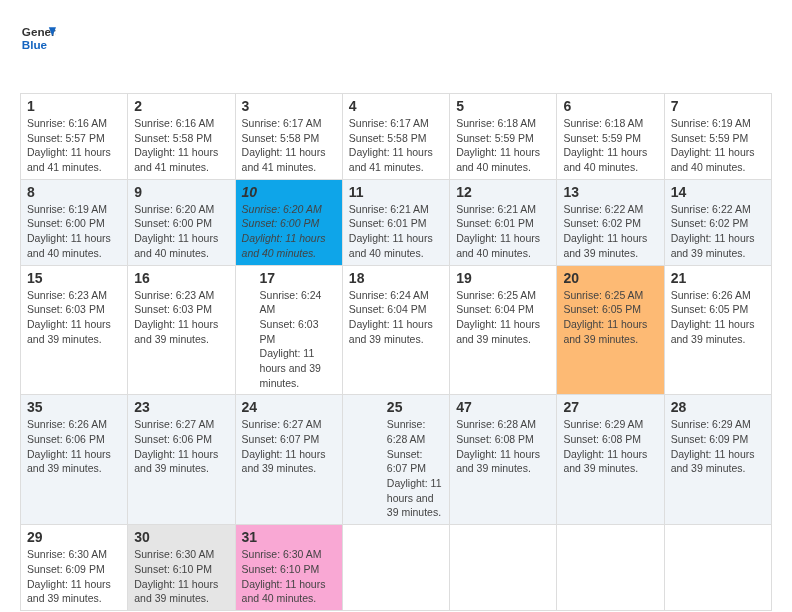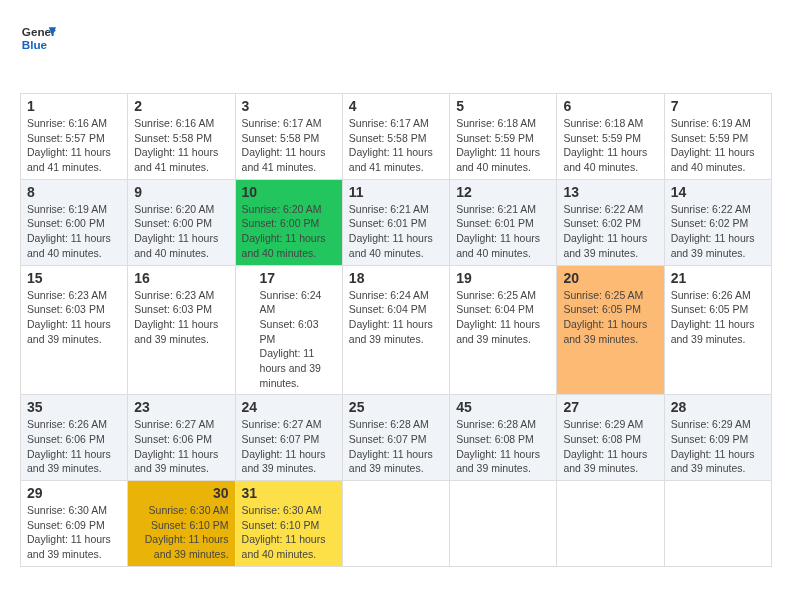--- a/index.html
+++ b/index.html
@@ -173,21 +173,21 @@
         </div>
       </td>
         <td class="day-cell" style="background-color: rgb(240, 244, 248);">
         <div class="day-num">9</div>
         <div class="day-info">
           Sunrise: 6:20 AM<br>
           Sunset: 6:00 PM<br>
           Daylight: 11 hours and 40 minutes.
         </div>
       </td>
-        <td class="day-cell" style="background-color: #22c55e;">
+        <td class="day-cell" style="background-color: #0ea5e9; font-style: italic;">
         <div class="day-num">10</div>
         <div class="day-info">
           Sunrise: 6:20 AM<br>
           Sunset: 6:00 PM<br>
           Daylight: 11 hours and 40 minutes.
         </div>
       </td>
         <td class="day-cell" style="background-color: rgb(240, 244, 248);">
         <div class="day-num">11</div>
         <div class="day-info">
@@ -297,30 +297,30 @@
         </div>
       </td>
         <td class="day-cell" style="background-color: rgb(240, 244, 248);">
         <div class="day-num">24</div>
         <div class="day-info">
           Sunrise: 6:27 AM<br>
           Sunset: 6:07 PM<br>
           Daylight: 11 hours and 39 minutes.
         </div>
       </td>
-        <td class="day-cell" style="background-color: rgb(240, 244, 248);">
+        <td class="day-cell" style="background-color: rgb(240, 244, 248); padding-left: 44px;">
         <div class="day-num">25</div>
         <div class="day-info">
           Sunrise: 6:28 AM<br>
           Sunset: 6:07 PM<br>
           Daylight: 11 hours and 39 minutes.
         </div>
       </td>
         <td class="day-cell" style="background-color: rgb(240, 244, 248);">
-        <div class="day-num">45</div>
+        <div class="day-num">47</div>
         <div class="day-info">
           Sunrise: 6:28 AM<br>
           Sunset: 6:08 PM<br>
           Daylight: 11 hours and 39 minutes.
         </div>
       </td>
         <td class="day-cell" style="background-color: rgb(240, 244, 248); margin-left: 27px;">
         <div class="day-num">27</div>
         <div class="day-info">
           Sunrise: 6:29 AM<br>
@@ -339,29 +339,29 @@
       </tr>
       <tr>
         <td class="day-cell" style="background-color: rgb(255, 255, 255);">
         <div class="day-num">29</div>
         <div class="day-info">
           Sunrise: 6:30 AM<br>
           Sunset: 6:09 PM<br>
           Daylight: 11 hours and 39 minutes.
         </div>
       </td>
-        <td class="day-cell" style="background-color: #eab308; text-align: right;">
+        <td class="day-cell" style="background-color: #e5e5e5;">
         <div class="day-num">30</div>
         <div class="day-info">
           Sunrise: 6:30 AM<br>
           Sunset: 6:10 PM<br>
           Daylight: 11 hours and 39 minutes.
         </div>
       </td>
-        <td class="day-cell" style="background-color: #fde047;">
+        <td class="day-cell" style="background-color: #f9a8d4;">
         <div class="day-num">31</div>
         <div class="day-info">
           Sunrise: 6:30 AM<br>
           Sunset: 6:10 PM<br>
           Daylight: 11 hours and 40 minutes.
         </div>
       </td>
         <td class="day-cell empty-cell"></td>
         <td class="day-cell empty-cell"></td>
         <td class="day-cell empty-cell"></td>

